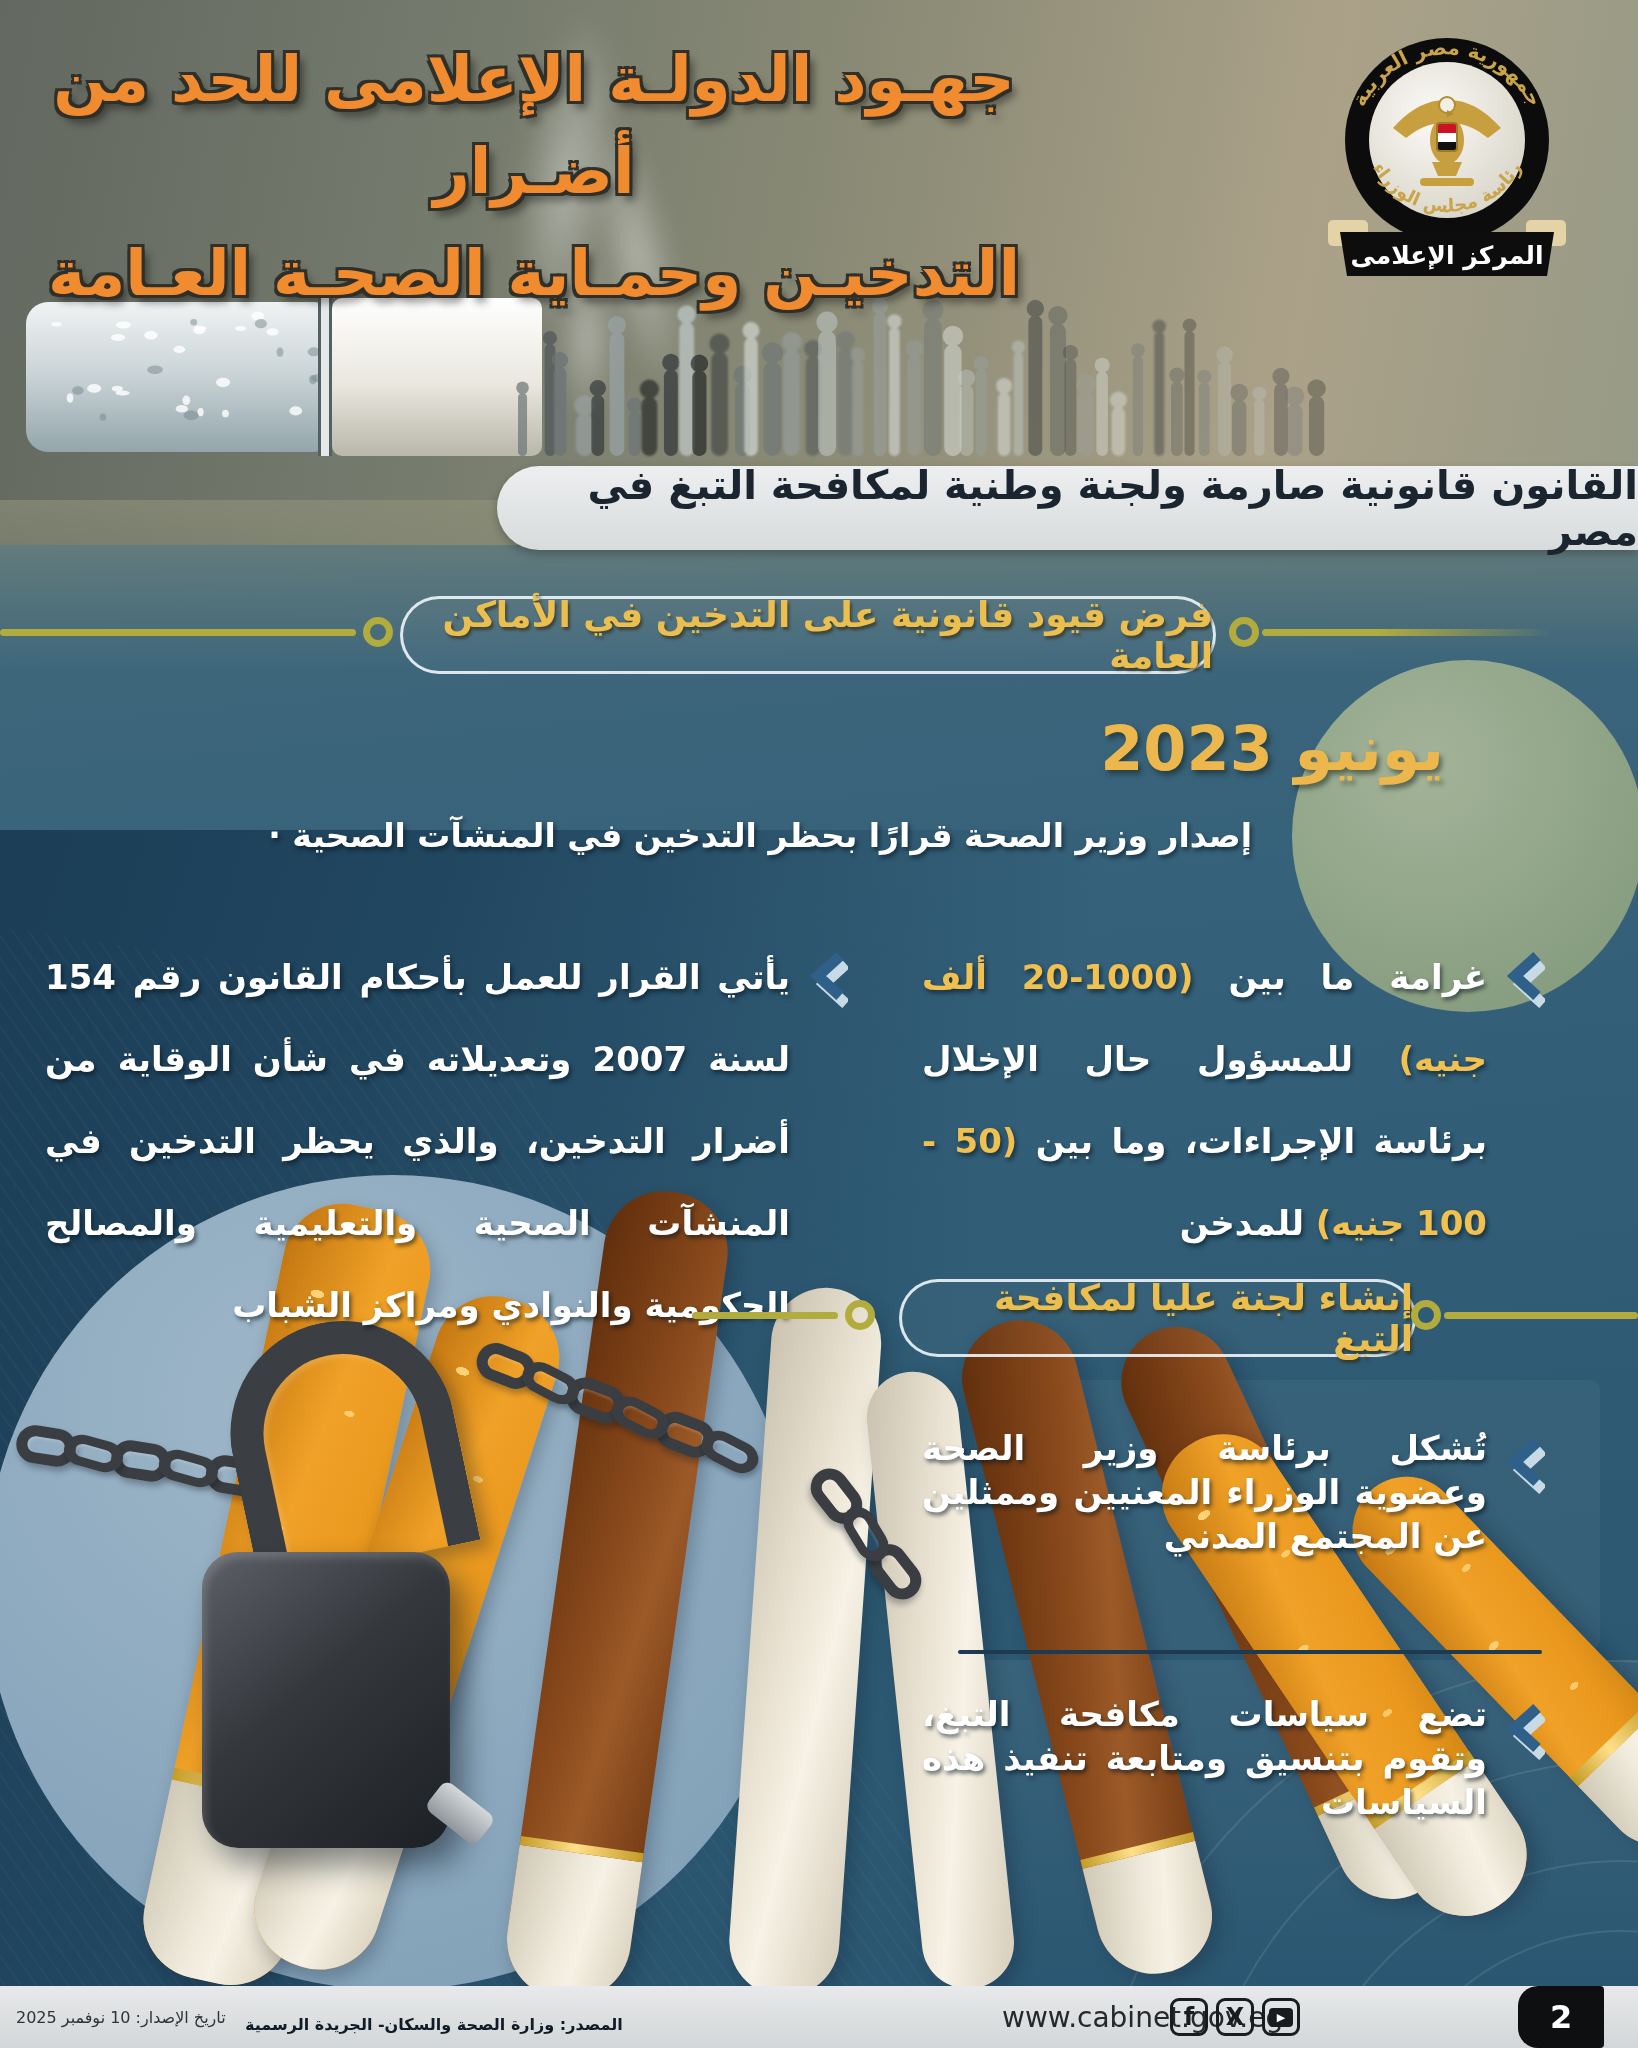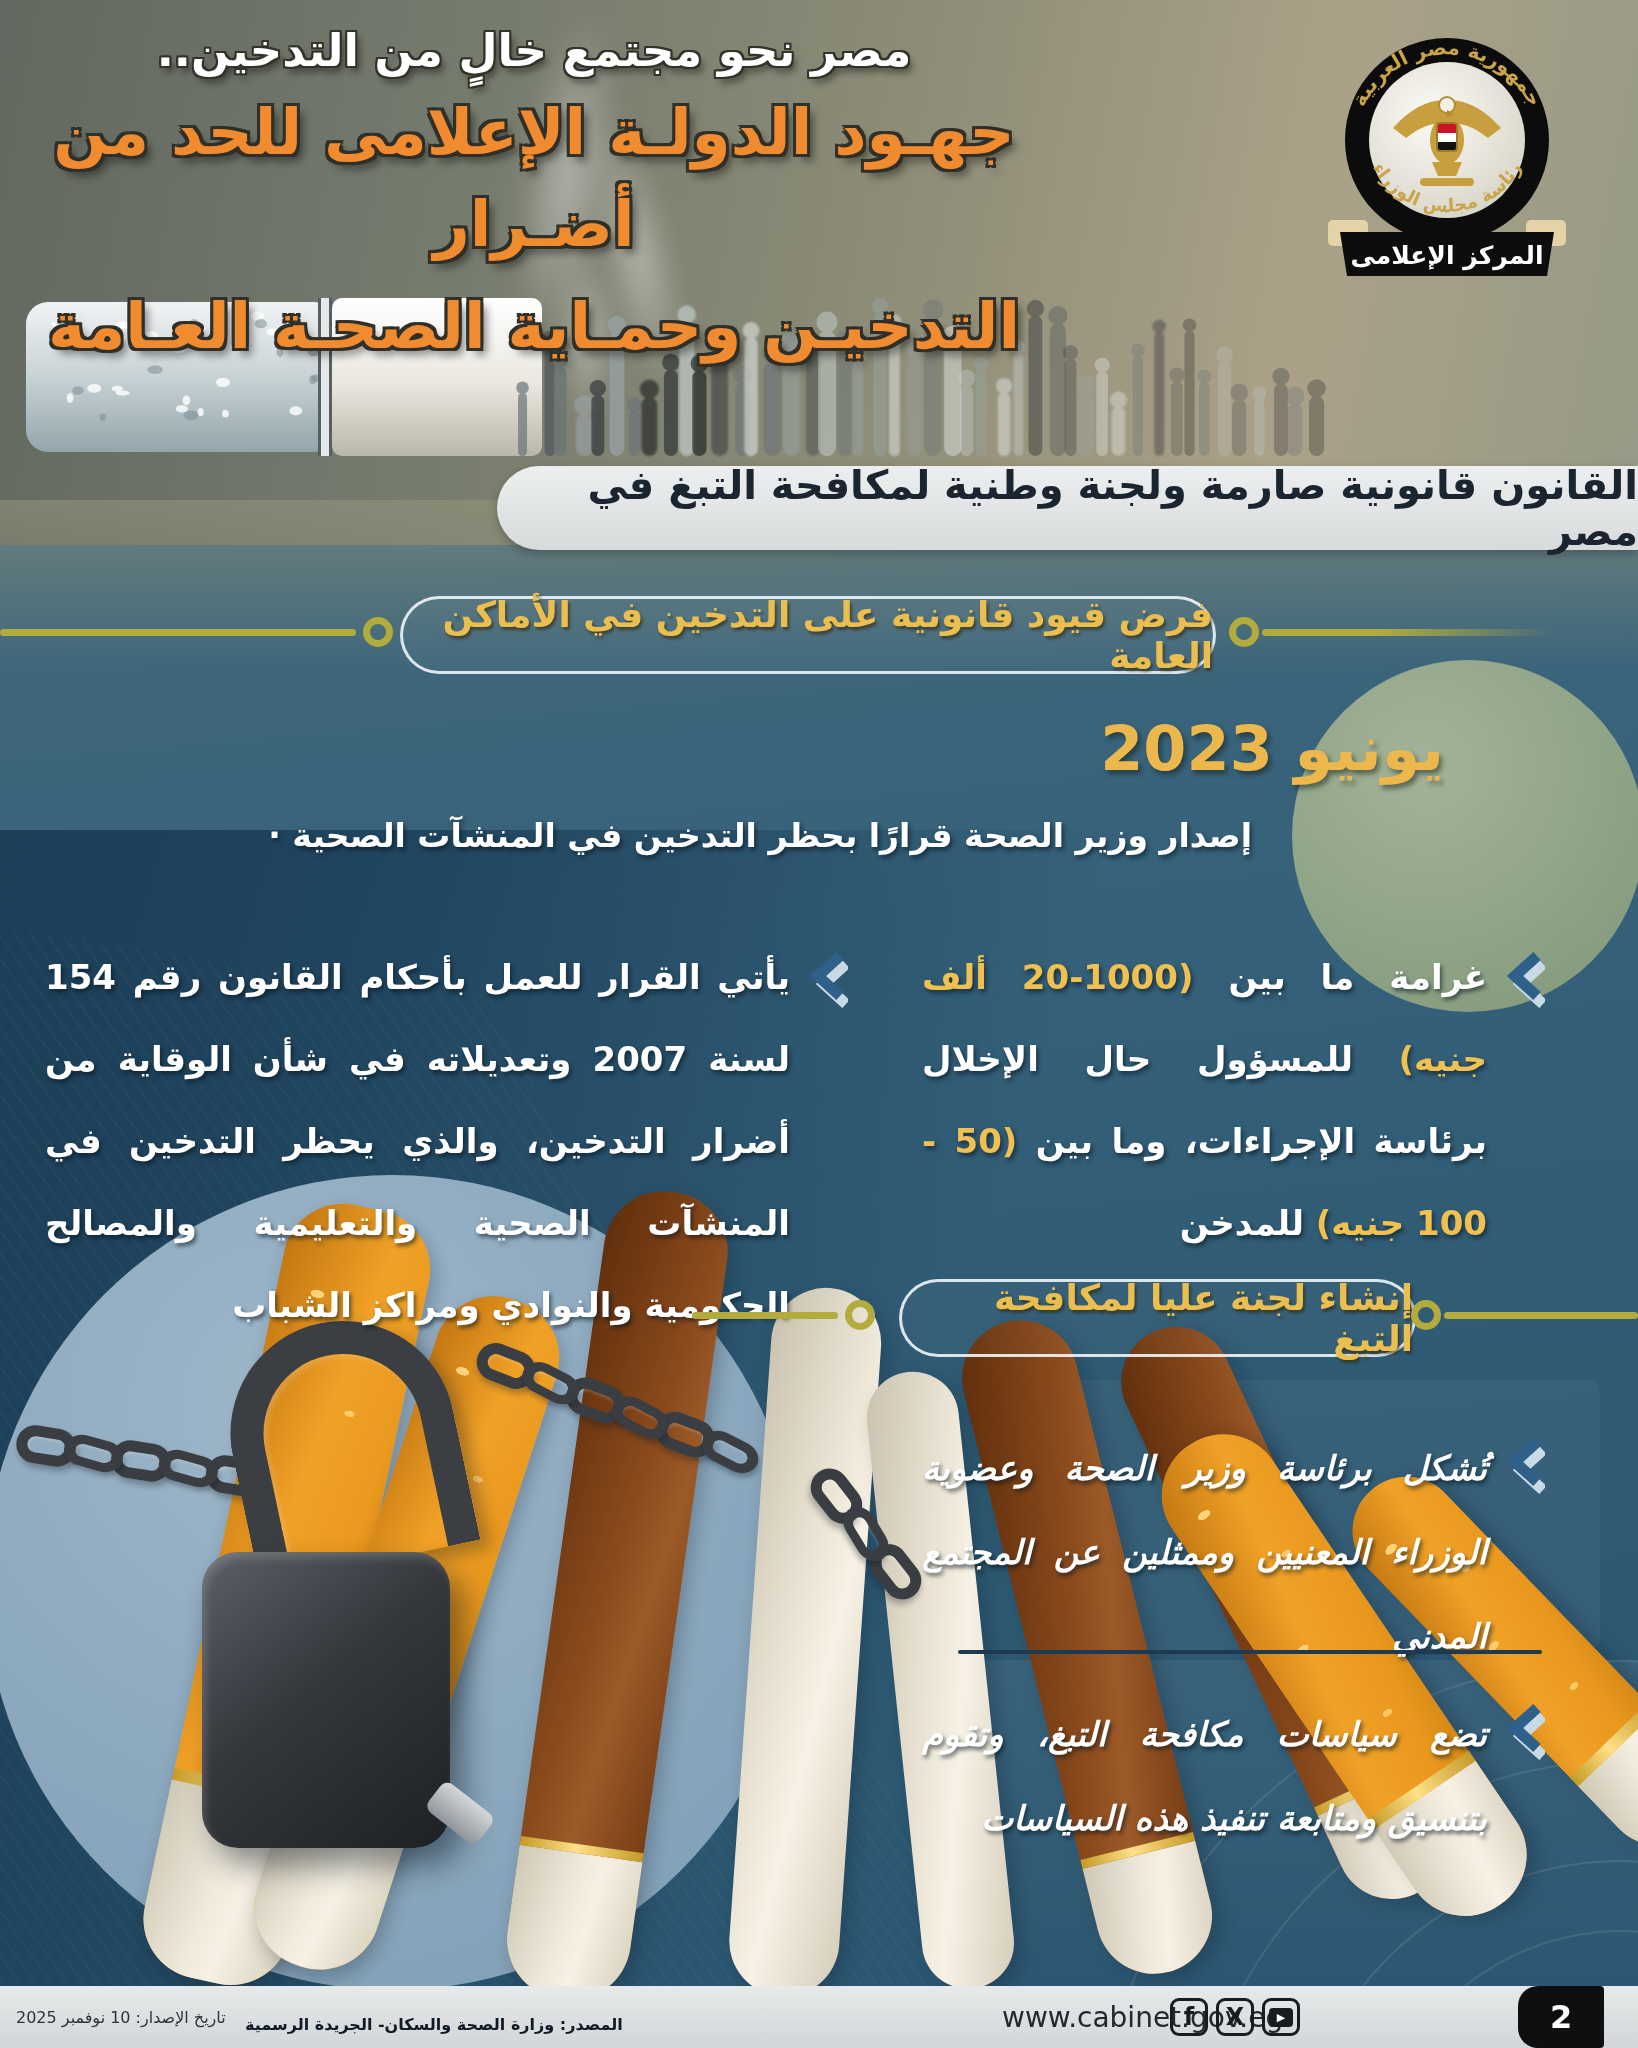--- a/index.html
+++ b/index.html
@@ -70,21 +70,21 @@
     text-shadow:3px 4px 5px rgba(20,30,20,.5);}
   .caption{position:absolute;right:386px;top:816px;font-size:33px;font-weight:bold;color:#fff;z-index:5;
     text-shadow:2px 3px 4px rgba(5,20,30,.6);}
 
   
   .bullet{position:absolute;display:flex;z-index:5;}
   .bullet .chev{flex:0 0 48px;margin-left:10px;}
   .bullet p{margin:0;font-size:34px;font-weight:bold;color:#ffffff;text-align:justify;text-align-last:right;
     text-shadow:2px 3px 4px rgba(5,20,30,.6);}
   .sec1 p{line-height:82px;}
-  .sec2 p{line-height:84px;font-style:italic;}
+  .sec2 p{line-height:44px;}
   #bullet-fine{top:936px;right:93px;width:625px;}
   #bullet-fine p{width:565px;}
   #bullet-law{top:936px;right:790px;width:805px;}
   #bullet-law p{width:745px;}
   #bullet-committee{top:1426px;right:93px;width:625px;}
   #bullet-committee p{width:565px;}
   #bullet-policy{top:1692px;right:93px;width:625px;}
   #bullet-policy p{width:565px;}
   .gold{color:#f0c050;}
   .divider{position:absolute;left:958px;top:1650px;width:584px;height:4px;background:#1d3a50;z-index:5;border-radius:2px;}
@@ -149,21 +149,20 @@
   <div class="wave w3"></div>
   <div class="wave w4"></div>
   <div class="ghost1"></div>
   <div class="ghost2"></div>
   <div class="sage-circle"></div>
   <div class="smoke sm1"></div>
   <div class="smoke sm2"></div>
   <div class="smoke sm3"></div>
 
   <div class="titles">
-    <div class="tagline">مصر نحو مجتمع خالٍ من التدخين..</div>
     <div class="maintitle">جهـود الدولـة الإعلامى للحد من أضـرار</div>
     <div class="maintitle">التدخيـن وحمـاية الصحـة العـامة</div>
   </div>
 
   <svg id="logo" width="270" height="252" viewBox="0 0 270 252">
     <defs>
       <radialGradient id="ginner" cx="40%" cy="35%" r="75%">
         <stop offset="0" stop-color="#fbfaf6"></stop>
           <stop offset="1" stop-color="#d6d2c5"></stop>
       </radialGradient>

